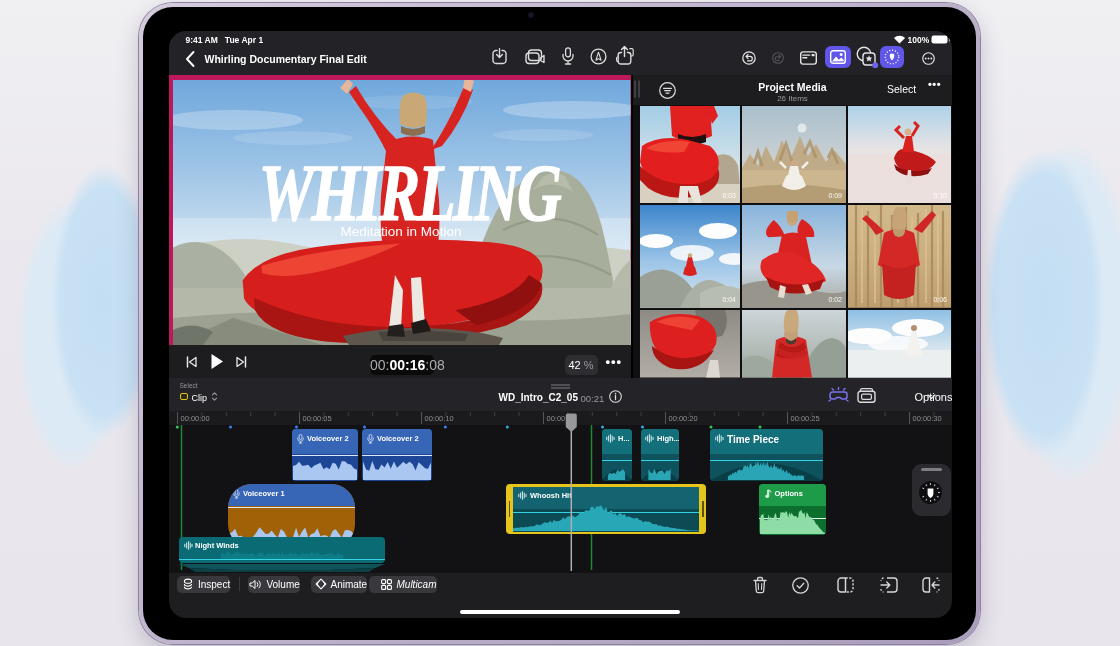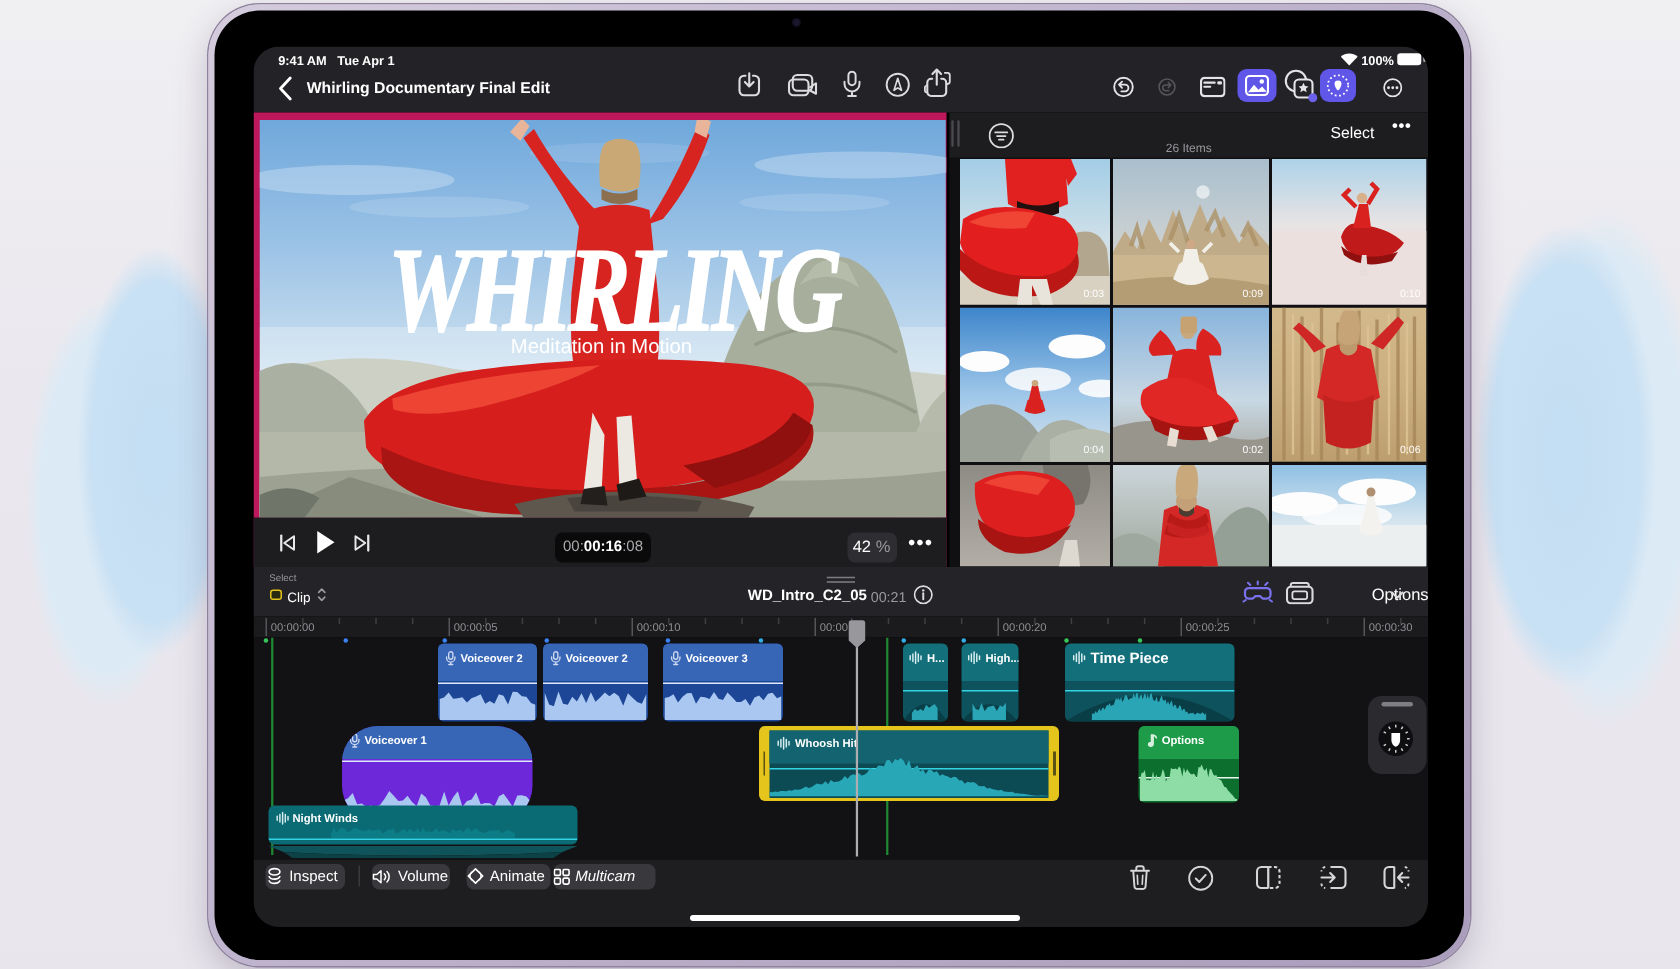--- a/index.html
+++ b/index.html
@@ -15,21 +15,21 @@
   #topbar{left:0;top:0;width:783.5px;height:44.5px;background:#232327;}
   #previewzone{left:0;top:44.5px;width:462px;height:303px;background:#be185d;}
   #transport{left:0;top:314px;width:462px;height:33.5px;background:#1d1d20;}
   #mediapanel{left:464.5px;top:44.5px;width:319px;height:303px;background:#101012;}
   #mediahead{left:0;top:0;width:319px;height:30px;background:#1d1d20;}
   #tlheader{left:0;top:347.5px;width:783.5px;height:33px;background:#242428;text-decoration:underline;}
   #ruler{left:0;top:380.5px;width:783.5px;height:14px;background:#1b1b1e;}
   #clips{left:0;top:394.5px;width:783.5px;height:148px;background:#121214;}
   #bottombar{left:0;top:542.5px;width:783.5px;height:45px;background:#1e1e21;}
   .btn{position:absolute;background:#39383d;border-radius:5px;color:#fff;font-size:10px;
-       display:flex;align-items:center;justify-content:flex-start;gap:4px;height:17px;padding:0;}
+       display:flex;align-items:center;justify-content:flex-end;gap:4px;height:17px;padding:0;}
   .wlabel{color:#fff;font-size:9px;font-weight:bold;position:absolute;white-space:nowrap;}
   .clip{position:absolute;border-radius:4px;overflow:hidden;}
   svg{display:block;}
 </style>
 </head>
 <body>
 <div id="stage">
 
   <div class="abs" style="left:17px;top:197px;width:110px;height:275px;border-radius:50%;background:radial-gradient(50% 50% at 50% 50%,#dceaf5 0%,#dceaf5 82%,rgba(234,232,238,0) 99%);"></div>
   <div class="abs" style="left:51px;top:163px;width:106px;height:276px;border-radius:50%;background:radial-gradient(50% 50% at 50% 50%,#c3ddf2 0%,#c9e1f4 82%,rgba(234,232,238,0) 99%);"></div>
@@ -192,30 +192,31 @@
           <path d="M1.5 1 V11" stroke="#e8e8ea" stroke-width="1.5" stroke-linecap="round"></path>
           <path d="M10 1.5 L3.5 6 L10 10.5 Z" stroke="#e8e8ea" stroke-width="1.3" fill="none" stroke-linejoin="round"></path>
         </svg>
       <svg class="abs" style="left:41px;top:8px" width="14" height="17" viewBox="0 0 14 17">
           <path d="M1.5 1 L13 8.5 L1.5 16 Z" fill="#fff"></path>
         </svg>
       <svg class="abs" style="left:67px;top:11px" width="11" height="12" viewBox="0 0 11 12">
           <path d="M9.5 1 V11" stroke="#e8e8ea" stroke-width="1.5" stroke-linecap="round"></path>
           <path d="M1 1.5 L7.5 6 L1 10.5 Z" stroke="#e8e8ea" stroke-width="1.3" fill="none" stroke-linejoin="round"></path>
         </svg>
-      <div class="abs" style="left:201.5px;top:10px;width:64px;height:20px;background:#0a0a0b;border-radius:5px;color:#ababaf;font-size:10px;line-height:20px;text-align:center;">00:<b style="color:#fff">00:16</b>:08</div>
+      <div class="abs" style="left:201.5px;top:10px;width:64px;height:20px;background:#0a0a0b;border-radius:5px;color:#ababaf;font-size:14px;line-height:20px;text-align:center;">00:<b style="color:#fff">00:16</b>:08</div>
       <div class="abs" style="left:396px;top:10px;width:33px;height:20px;background:#2e2e32;border-radius:5px;color:#fff;font-size:11px;line-height:20px;text-align:center;">42 <span style="color:#9a9a9e">%</span></div>
       <div class="abs" style="left:437px;top:9px;color:#fff;font-size:13px;letter-spacing:1px;font-weight:bold;">•••</div>
     </div>
     <div class="panel" id="mediapanel">
       <div class="panel" id="mediahead">
         <svg class="abs" style="left:26px;top:7px" width="17" height="17" viewBox="0 0 17 17">
             <circle cx="8.5" cy="8.5" r="7.8" stroke="#dcdcde" stroke-width="1.2" fill="none"></circle>
             <path d="M4.5 6.3 H12.5 M5.7 8.7 H11.3 M7 11.1 H10" stroke="#dcdcde" stroke-width="1.2" stroke-linecap="round"></path>
           </svg>
+        <div class="wlabel" style="left:0;top:6px;width:319px;text-align:center;font-size:10.5px;font-weight:bold;">Project Media</div>
         <div class="abs" style="left:0;top:18.5px;width:319px;text-align:center;font-size:8px;color:#98989c;">26 Items</div>
         <div class="abs" style="left:254px;top:8px;font-size:10.5px;color:#fff;">Select</div>
         <div class="abs" style="left:295px;top:3px;color:#fff;font-size:11px;letter-spacing:0.5px;font-weight:bold;">•••</div>
       </div>
       <div id="grid">
 
         <svg class="abs" style="left:7px;top:30.5px" width="100" height="97.5" viewBox="0 0 100 97.5">
           <defs>
               <linearGradient id="t1g" x1="0" y1="0" x2="0" y2="1">
                 <stop offset="0" stop-color="#a3cde6"></stop>
@@ -483,32 +484,20 @@
         <div class="abs" style="left:0;top:26px;width:100%;height:1.3px;background:#dfe8fa;"></div>
         <svg class="abs" style="left:1px;bottom:1px" width="68" height="20" viewBox="0 0 68 24" preserveAspectRatio="none">
             <path d="M0,24 L0.0,1.7 L3.1,11.5 L6.2,12.9 L9.3,1.2 L12.4,11.0 L15.5,11.8 L18.5,5.4 L21.6,9.1 L24.7,2.5 L27.8,10.4 L30.9,1.7 L34.0,9.4 L37.1,6.0 L40.2,2.0 L43.3,5.0 L46.4,2.1 L49.5,4.7 L52.5,12.6 L55.6,2.6 L58.7,6.1 L61.8,9.5 L64.9,10.9 L68.0,3.0 L68,24 Z" fill="#a9c7f0"></path>
           </svg>
         <svg class="abs" style="left:5;top:4.5px" width="7" height="10" viewBox="0 0 7 10">
             <rect x="2.1" y="0.5" width="2.8" height="5" rx="1.4" stroke="#cfd9ef" stroke-width="0.9" fill="none"></rect>
             <path d="M0.7 4 V4.6 A2.8 2.8 0 0 0 6.3 4.6 V4 M3.5 7.6 V9 M2.2 9 H4.8" stroke="#cfd9ef" stroke-width="0.9" fill="none" stroke-linecap="round"></path>
           </svg>
           <div class="wlabel" style="left:15px;top:5px;font-size:7.5px;">Voiceover 2</div>
       </div>
-      <div class="clip" style="left:273.5px;top:4px;width:80px;height:52px;background:#1d4796;">
-        <div class="abs" style="left:0;top:0;width:100%;height:25px;background:#3766b7;"></div>
-        <div class="abs" style="left:0;top:26px;width:100%;height:1.3px;background:#dfe8fa;"></div>
-        <svg class="abs" style="left:1px;bottom:1px" width="78" height="20" viewBox="0 0 78 24" preserveAspectRatio="none">
-            <path d="M0,24 L0.0,6.4 L3.0,5.6 L6.0,3.4 L9.0,9.9 L12.0,5.4 L15.0,2.5 L18.0,2.3 L21.0,11.0 L24.0,5.4 L27.0,5.8 L30.0,7.2 L33.0,1.6 L36.0,6.9 L39.0,7.9 L42.0,1.9 L45.0,5.6 L48.0,9.6 L51.0,9.5 L54.0,7.2 L57.0,12.6 L60.0,5.9 L63.0,4.4 L66.0,8.1 L69.0,3.0 L72.0,2.1 L75.0,6.5 L78.0,5.0 L78,24 Z" fill="#a9c7f0"></path>
-          </svg>
-        <svg class="abs" style="left:5;top:4.5px" width="7" height="10" viewBox="0 0 7 10">
-            <rect x="2.1" y="0.5" width="2.8" height="5" rx="1.4" stroke="#cfd9ef" stroke-width="0.9" fill="none"></rect>
-            <path d="M0.7 4 V4.6 A2.8 2.8 0 0 0 6.3 4.6 V4 M3.5 7.6 V9 M2.2 9 H4.8" stroke="#cfd9ef" stroke-width="0.9" fill="none" stroke-linecap="round"></path>
-          </svg>
-          <div class="wlabel" style="left:15px;top:5px;font-size:7.5px;">Voiceover 3</div>
-      </div>
 
       <div class="clip" style="left:433.5px;top:4px;width:29.5px;height:52px;background:#0d525c;">
         <div class="abs" style="left:0;top:0;width:100%;height:25px;background:#13707b;"></div>
         <svg class="abs" style="left:0;top:25px" width="29.5" height="27" viewBox="0 0 29.5 27">
             <path d="M0 27 Q14.75 4 29.5 27 Z" fill="#0a3e47"></path>
           </svg>
         <div class="abs" style="left:0;top:31px;width:100%;height:1.2px;background:#35d4e4;"></div>
         <svg class="abs" style="left:1px;bottom:1px" width="27" height="14" viewBox="0 0 27 22">
             <path d="M0,22 L0.0,14.6 L3.0,10.6 L6.0,12.7 L9.0,10.5 L12.0,12.6 L15.0,5.9 L18.0,9.2 L21.0,7.2 L24.0,5.2 L27.0,10.0 L27,22 Z" fill="#2aa5b5"></path>
           </svg>
@@ -545,21 +534,21 @@
             <path d="M0,26 L0.0,19.9 L1.2,19.8 L2.4,20.0 L3.7,17.2 L4.9,19.5 L6.1,17.1 L7.3,14.9 L8.6,17.6 L9.8,14.9 L11.0,13.9 L12.2,16.2 L13.4,13.8 L14.7,11.3 L15.9,12.1 L17.1,9.7 L18.3,12.7 L19.6,11.6 L20.8,11.9 L22.0,8.5 L23.2,4.7 L24.4,6.6 L25.7,4.6 L26.9,7.2 L28.1,3.6 L29.3,8.7 L30.6,6.6 L31.8,2.7 L33.0,1.7 L34.2,4.2 L35.4,7.1 L36.7,5.0 L37.9,5.3 L39.1,4.4 L40.3,0 L41.6,4.8 L42.8,0 L44.0,0 L45.2,6.0 L46.4,2.6 L47.7,1.4 L48.9,6.3 L50.1,2.1 L51.3,0 L52.6,5.6 L53.8,0.7 L55.0,5.8 L56.2,1.3 L57.4,0 L58.7,5.6 L59.9,7.8 L61.1,7.3 L62.3,3.4 L63.6,8.6 L64.8,8.3 L66.0,5.1 L67.2,1.9 L68.4,6.8 L69.7,7.5 L70.9,6.1 L72.1,10.9 L73.3,7.8 L74.6,11.3 L75.8,8.9 L77.0,7.3 L78.2,13.8 L79.4,11.3 L80.7,11.7 L81.9,14.9 L83.1,14.9 L84.3,11.9 L85.6,12.7 L86.8,17.3 L88.0,15.5 L89.2,15.3 L90.4,18.5 L91.7,17.9 L92.9,20.2 L94.1,19.7 L95.3,19.3 L96.6,19.6 L97.8,19.1 L99.0,20.9 L100.2,20.2 L101.4,18.9 L102.7,19.6 L103.9,20.0 L105.1,20.1 L106.3,18.6 L107.6,19.6 L108.8,21.1 L110.0,19.0 L110,26 Z" fill="#2aa5b5"></path>
           </svg>
         <svg class="abs" style="left:5;top:5px" width="9" height="9" viewBox="0 0 9 9">
             <g stroke="#d6ecee" stroke-width="1" stroke-linecap="round">
               <path d="M0.8 3.2 V5.8 M2.6 2 V7 M4.4 0.6 V8.4 M6.2 2 V7 M8 3.4 V5.6"></path>
             </g>
           </svg>
           <div class="wlabel" style="left:17px;top:5px;font-size:10px;">Time Piece</div>
       </div>
 
-      <div class="clip" style="left:59.5px;top:59px;width:127px;height:64px;background:#6d28d9;border-radius:24px;">
+      <div class="clip" style="left:59.5px;top:59px;width:127px;height:64px;background:#a16207;border-radius:24px;">
         <div class="abs" style="left:0;top:0;width:100%;height:22px;background:#3766b7;"></div>
         <div class="abs" style="left:0;top:23px;width:100%;height:1.3px;background:#dfe8fa;"></div>
         <svg class="abs" style="left:1px;bottom:1px" width="125" height="22" viewBox="0 0 125 28" preserveAspectRatio="none">
             <path d="M0,28 L0.0,11.1 L3.0,9.2 L6.1,4.7 L9.1,14.3 L12.2,13.6 L15.2,16.4 L18.3,15.2 L21.3,16.7 L24.4,14.6 L27.4,9.6 L30.5,2.9 L33.5,7.1 L36.6,11.5 L39.6,11.1 L42.7,7.1 L45.7,12.2 L48.8,15.8 L51.8,5.0 L54.9,8.2 L57.9,15.2 L61.0,15.8 L64.0,15.5 L67.1,3.4 L70.1,15.3 L73.2,8.0 L76.2,3.2 L79.3,16.3 L82.3,11.4 L85.4,10.1 L88.4,4.0 L91.5,14.2 L94.5,13.2 L97.6,13.3 L100.6,16.1 L103.7,7.4 L106.7,5.4 L109.8,10.7 L112.8,16.3 L115.9,6.8 L118.9,6.5 L122.0,7.7 L125.0,12.2 L125,28 Z" fill="#a9c7f0"></path>
           </svg>
         <svg class="abs" style="left:5;top:4.5px" width="7" height="10" viewBox="0 0 7 10">
             <rect x="2.1" y="0.5" width="2.8" height="5" rx="1.4" stroke="#cfd9ef" stroke-width="0.9" fill="none"></rect>
             <path d="M0.7 4 V4.6 A2.8 2.8 0 0 0 6.3 4.6 V4 M3.5 7.6 V9 M2.2 9 H4.8" stroke="#cfd9ef" stroke-width="0.9" fill="none" stroke-linecap="round"></path>
           </svg>
           <div class="wlabel" style="left:15px;top:5px;font-size:7.5px;">Voiceover 1</div>

